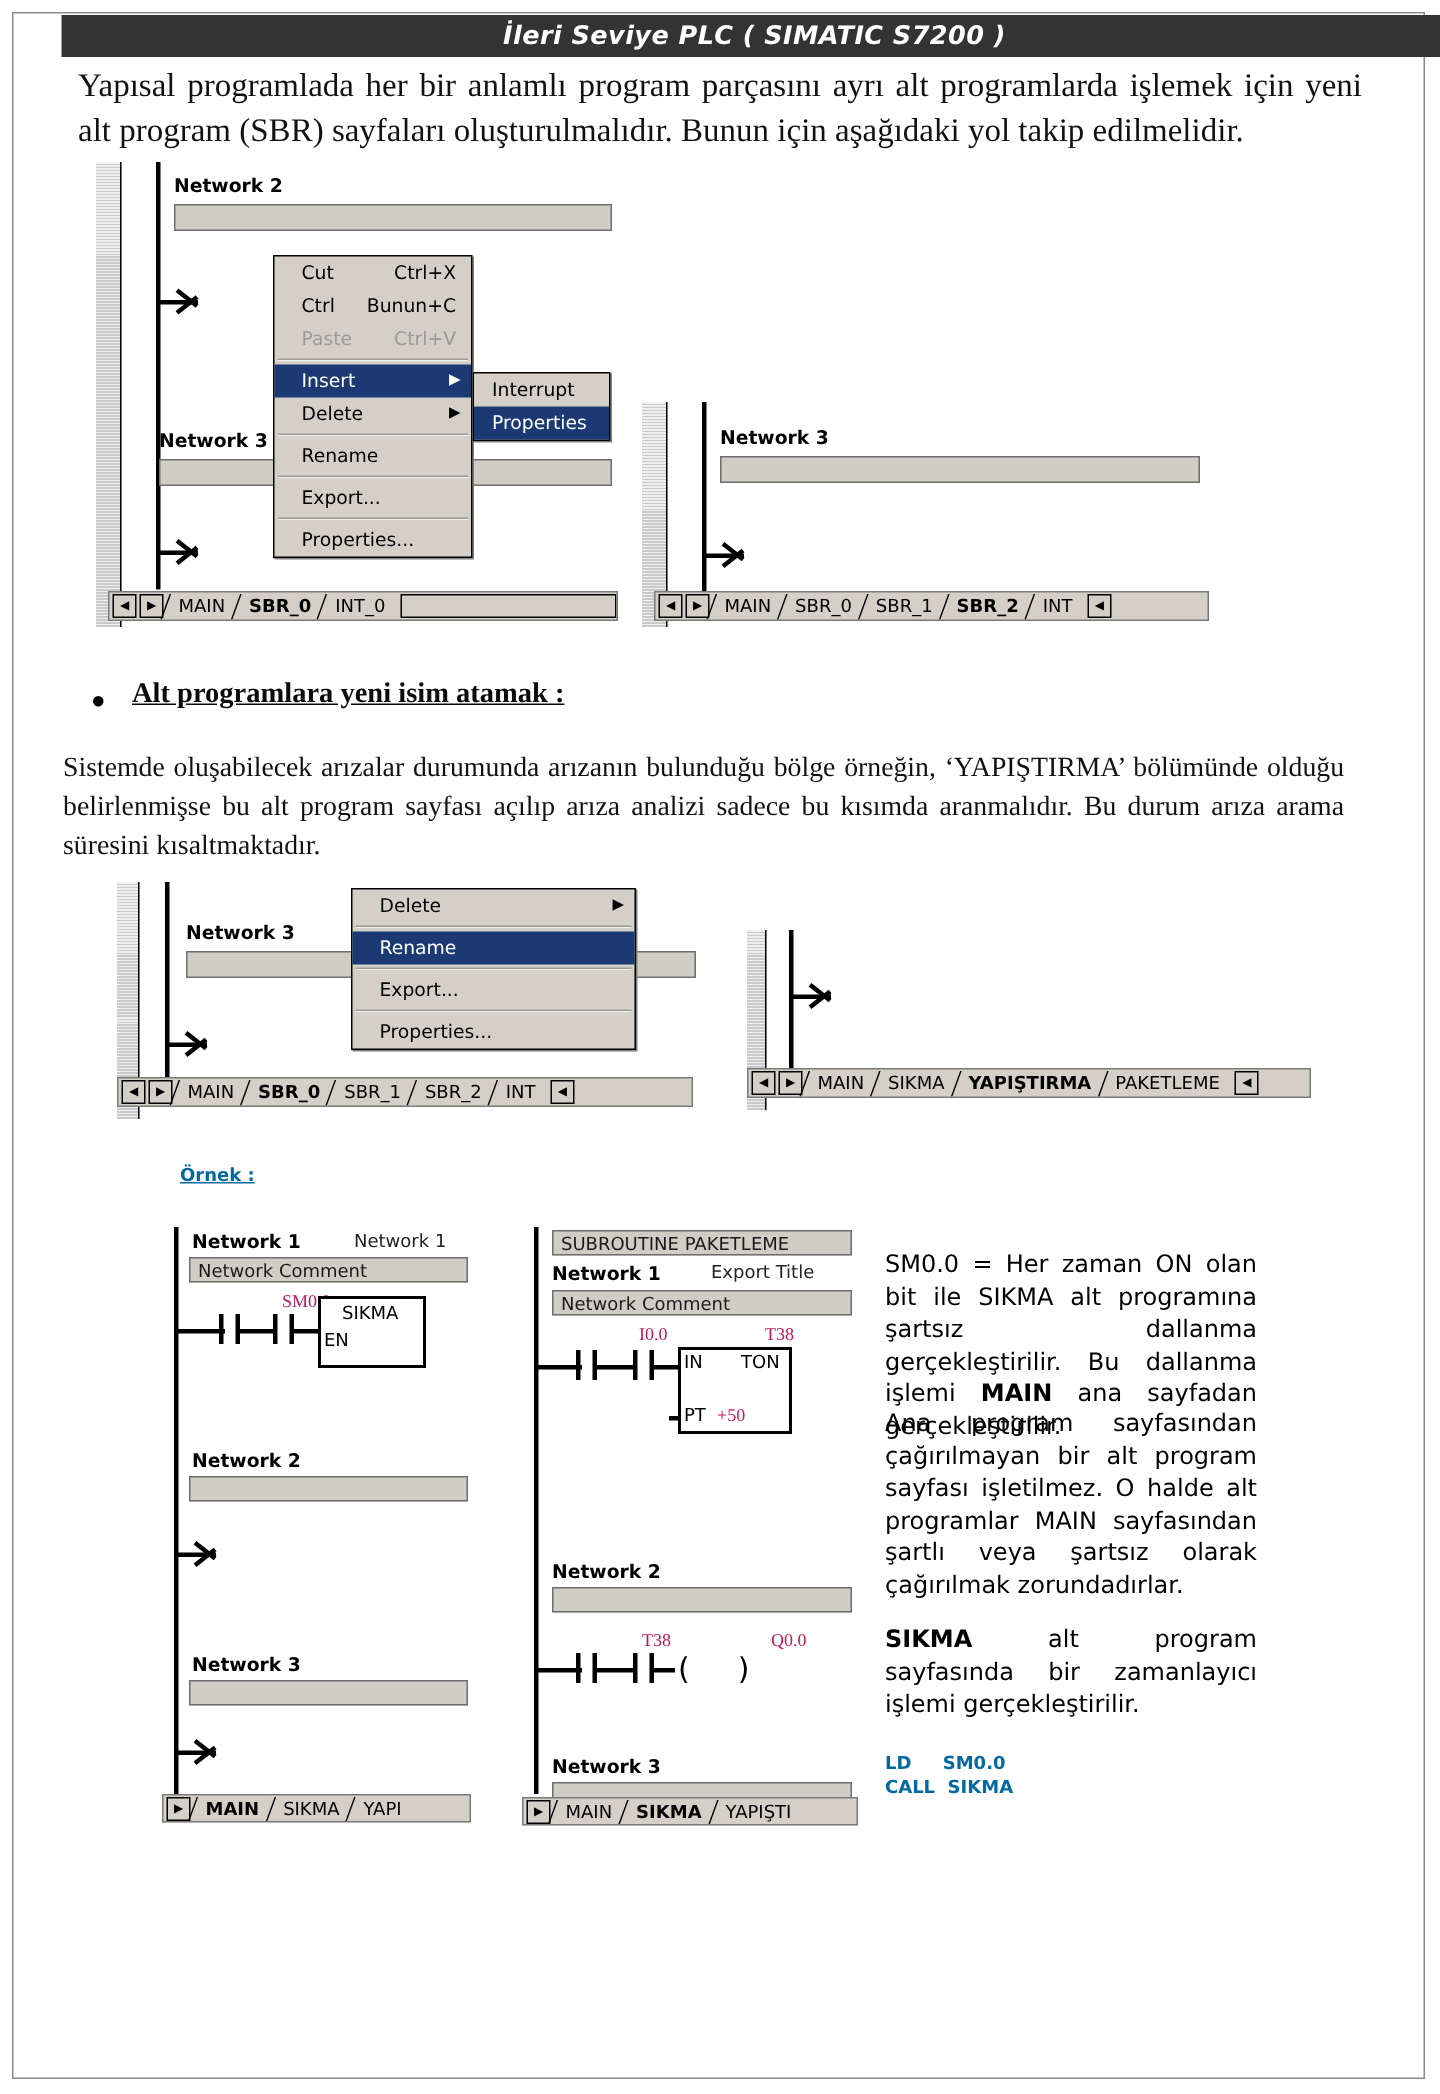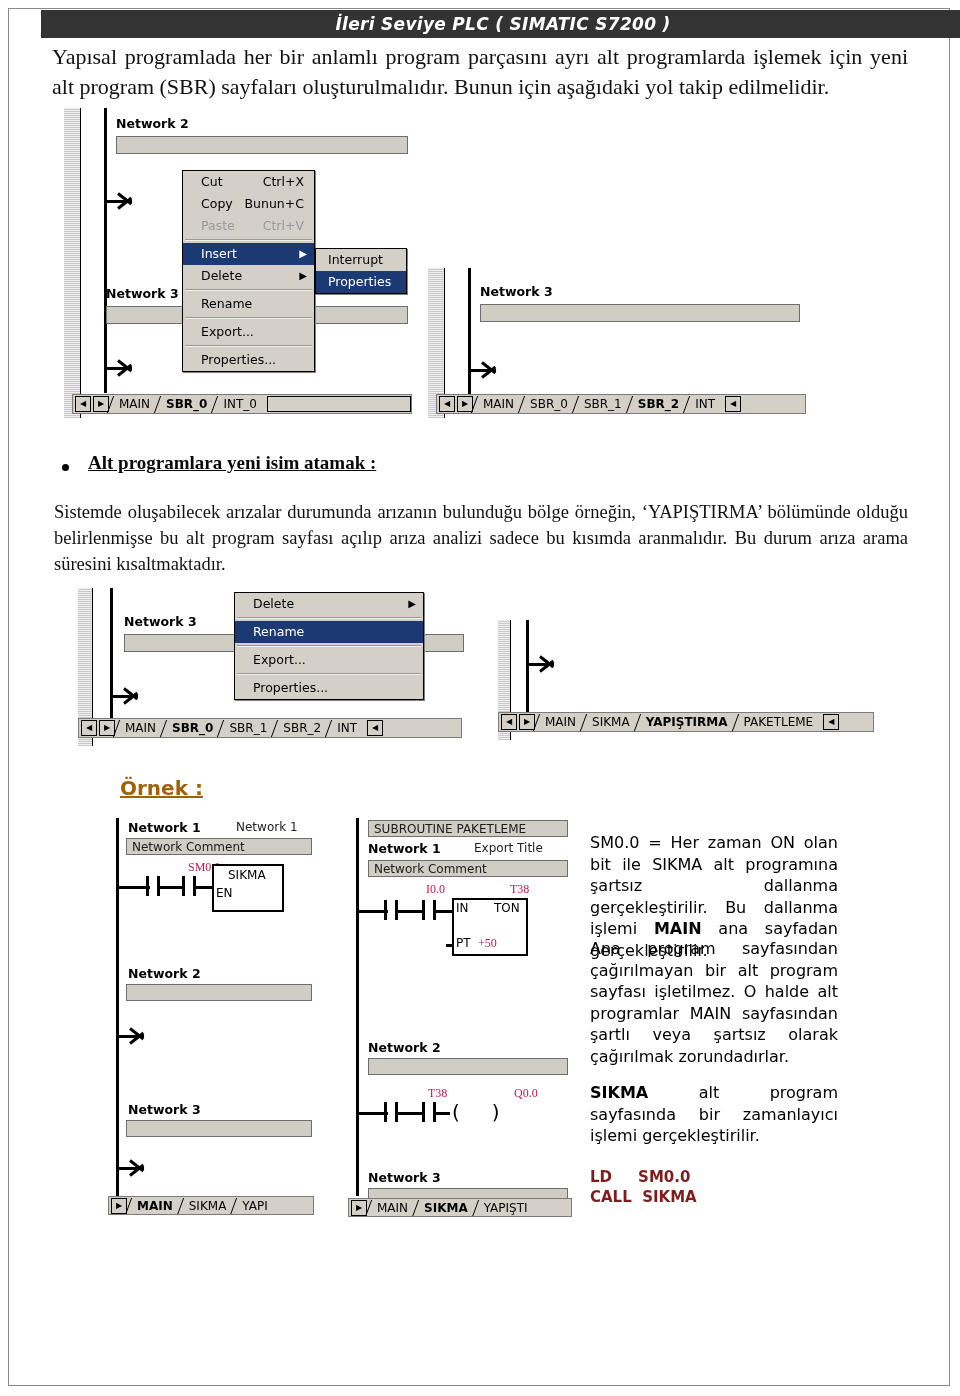--- a/index.html
+++ b/index.html
@@ -85,27 +85,27 @@
      white-space:nowrap;}
   .lbl{position:absolute;font-family:Liberation Serif, serif;font-size:12px;color:#be185d;
      white-space:nowrap;margin-left:40px;}
   .coil{position:absolute;font-family:"DejaVu Sans", sans-serif;font-size:20px;color:#000;
      line-height:1;letter-spacing:14px;}
   
   .bullet-head{position:absolute;font-family:"Liberation Serif", serif;
      font-size:19px;font-weight:bold;text-decoration:underline;color:#0a0a0a;}
   .bullet-dot{position:absolute;width:7px;height:7px;border-radius:50%;background:#000;}
   .para{position:absolute;font-size:18.5px;line-height:1.4;text-align:justify;color:#111;}
-  .ornek{position:absolute;font-family:"DejaVu Sans", sans-serif;font-size:20px;
-     font-weight:bold;text-decoration:underline;color:#a16207;}
+  .ornek{position:absolute;font-family:"DejaVu Sans", sans-serif;font-size:12px;
+     font-weight:bold;text-decoration:underline;color:#0369a1;}
   .sidetext{position:absolute;font-family:"DejaVu Sans", sans-serif;font-size:16px;
      line-height:1.35;text-align:justify;color:#000;}
   .sidetext b{font-weight:bold;}
-  .code{position:absolute;font-family:"DejaVu Sans", sans-serif;font-size:15px;
-     font-weight:bold;line-height:1.3;color:#7f1d1d;white-space:pre;}
+  .code{position:absolute;font-family:"DejaVu Sans", sans-serif;font-size:12px;
+     font-weight:bold;line-height:1.3;color:#0369a1;white-space:pre;}
 </style>
 </head>
 <body>
 
 <div class="page-frame"></div>
 
 <div class="header-bar">
   <span>İleri Seviye PLC ( SIMATIC S7200 )</span>
 </div>
 
@@ -136,21 +136,21 @@
       <div class="d1"></div>
       <div class="d2"></div>
   </div>
 
   <div class="menu" style="left:118px;top:62px;width:133px;">
     <div class="mi">
       <span>Cut</span>
       <span class="acc">Ctrl+X</span>
     </div>
     <div class="mi">
-      <span>Copy</span>
+      <span>Ctrl</span>
       <span class="acc">Bunun+C</span>
     </div>
     <div class="mi dis">
       <span>Paste</span>
       <span class="acc">Ctrl+V</span>
     </div>
     <div class="msep"></div>
     <div class="mi sel">
       <span>Insert</span>
       <span class="arr">▶</span>
@@ -214,21 +214,21 @@
     <div class="tab"><span>SBR_0</span></div>
     <div class="tab"><span>SBR_1</span></div>
     <div class="tab act"><span>SBR_2</span></div>
     <div class="tab"><span>INT</span></div>
     <div class="navbtn" style="margin-left:4px;">◀</div>
   </div>
 </div>
 
 <div class="bullet-dot" style="left:62px;top:464px;"></div>
 <div class="bullet-head" style="left:88px;top:452px;">Alt programlara yeni isim atamak :</div>
-<div class="para" style="left:54px;top:500px;width:854px;">Sistemde oluşabilecek arızalar durumunda arızanın bulunduğu bölge örneğin, ‘YAPIŞTIRMA’ bölümünde olduğu belirlenmişse bu alt program sayfası açılıp arıza analizi sadece bu kısımda aranmalıdır. Bu durum arıza arama süresini kısaltmaktadır.</div>
+<div class="para" style="left:42px;top:500px;width:854px;">Sistemde oluşabilecek arızalar durumunda arızanın bulunduğu bölge örneğin, ‘YAPIŞTIRMA’ bölümünde olduğu belirlenmişse bu alt program sayfası açılıp arıza analizi sadece bu kısımda aranmalıdır. Bu durum arıza arama süresini kısaltmaktadır.</div>
 
 <div class="shot" style="left:68px;top:588px;width:404px;height:158px;">
   <div class="gutter" style="left:10px;width:14px;"></div>
   <div class="rail" style="left:42px;top:0;height:130px;"></div>
 
   <div class="netlabel" style="left:56px;top:26px;">Network 3</div>
   <div class="commentbar" style="left:56px;top:46px;width:340px;height:18px;">
       <span></span>
     </div>
 

